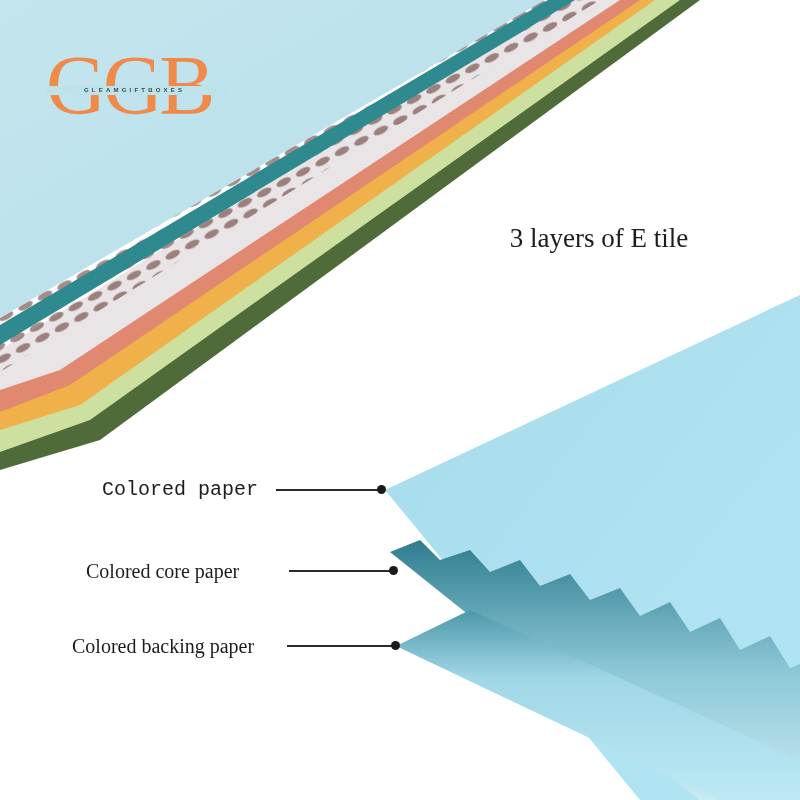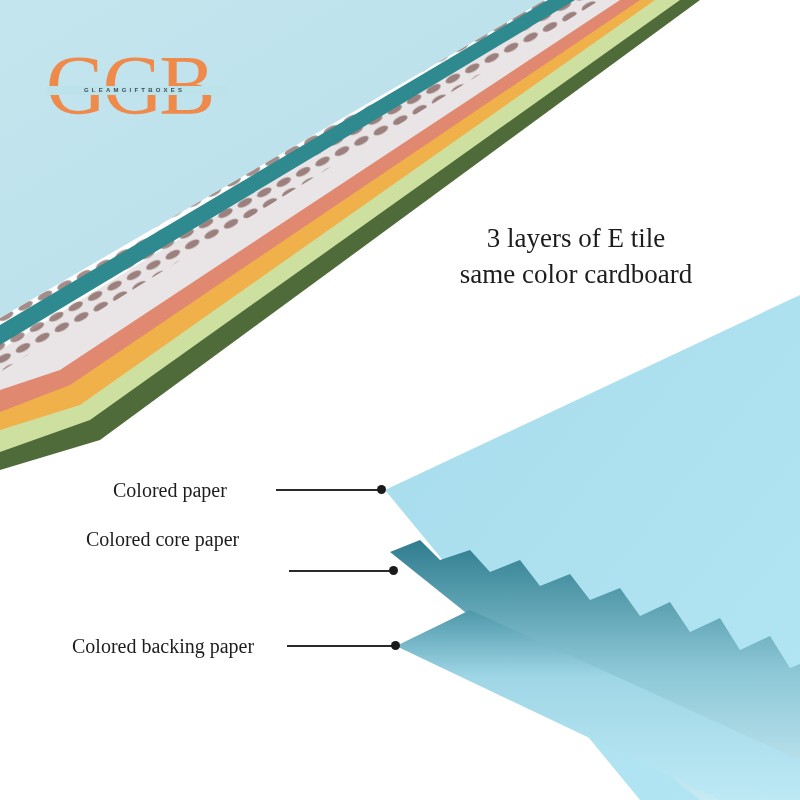--- a/index.html
+++ b/index.html
@@ -2,21 +2,21 @@
 <html><head>
   <meta charset="utf-8">
   <style>
     html, body { margin: 0; padding: 0; background: #ffffff; }
     body { width: 800px; height: 800px; position: relative; overflow: hidden; font-family: "Liberation Serif", "DejaVu Serif", serif; }
     .art { position: absolute; left: 0; top: 0; width: 800px; height: 800px; }
     .logo { position: absolute; left: 46px; top: 52px; width: 182px; height: 70px; }
     .logo-letters { position: absolute; left: 0; top: -8px; font-family: "Liberation Serif", "DejaVu Serif", serif; font-size: 84px; line-height: 84px; color: #f08a4b; letter-spacing: -4px; white-space: nowrap; }
     .logo-band { position: absolute; left: 0; top: 34px; width: 182px; height: 9px; background: #bde3ea; }
     .logo-sub { position: absolute; left: 38px; top: 34px; font-family: "Liberation Sans", "DejaVu Sans", sans-serif; font-size: 6px; letter-spacing: 3.2px; color: #3b4a5a; font-weight: bold; line-height: 9px; white-space: nowrap; }
-    .headline { position: absolute; left: 421px; top: 220px; width: 310px; text-align: center; font-size: 27px; line-height: 36px; color: #1c1c1c; }
+    .headline { position: absolute; left: 444px; top: 220px; width: 310px; text-align: center; font-size: 27px; line-height: 36px; color: #1c1c1c; }
     .headline div { white-space: nowrap; }
     .label { position: absolute; font-size: 20px; color: #1c1c1c; white-space: nowrap; line-height: 24px; }
     .leader { position: absolute; height: 2px; background: #2a2a2a; }
     .dot { position: absolute; width: 9px; height: 9px; border-radius: 50%; background: #1a1a1a; }
   </style>
 </head>
 <body>
 
 <svg class="art" viewBox="0 0 800 800" xmlns="http://www.w3.org/2000/svg">
   <defs>
@@ -65,26 +65,25 @@
 </svg>
 
 <div class="logo">
   <div class="logo-letters">GGB</div>
   <div class="logo-band"></div>
   <div class="logo-sub">GLEAMGIFTBOXES</div>
 </div>
 
 <div class="headline">
   <div>3 layers of E tile</div>
-  <div>same color cardboard</div>
 </div>
 
-<div class="label" style="left:113px; top:478px;">Colored  paper</div>
+<div class="label" style="left:102px; top:478px;font-family:Liberation Mono, monospace;">Colored  paper</div>
 <div class="leader" style="left:276px; top:489px; width:105px;"></div>
 <div class="dot" style="left:377px; top:485px;"></div>
 
-<div class="label" style="left:86px; top:527px;">Colored core paper</div>
+<div class="label" style="left:86px; top:559px;">Colored core paper</div>
 <div class="leader" style="left:289px; top:570px; width:104px;"></div>
 <div class="dot" style="left:389px; top:566px;"></div>
 
 <div class="label" style="left:72px; top:634px;">Colored backing paper</div>
 <div class="leader" style="left:287px; top:645px; width:108px;"></div>
 <div class="dot" style="left:391px; top:641px;"></div>
 
 </body></html>

